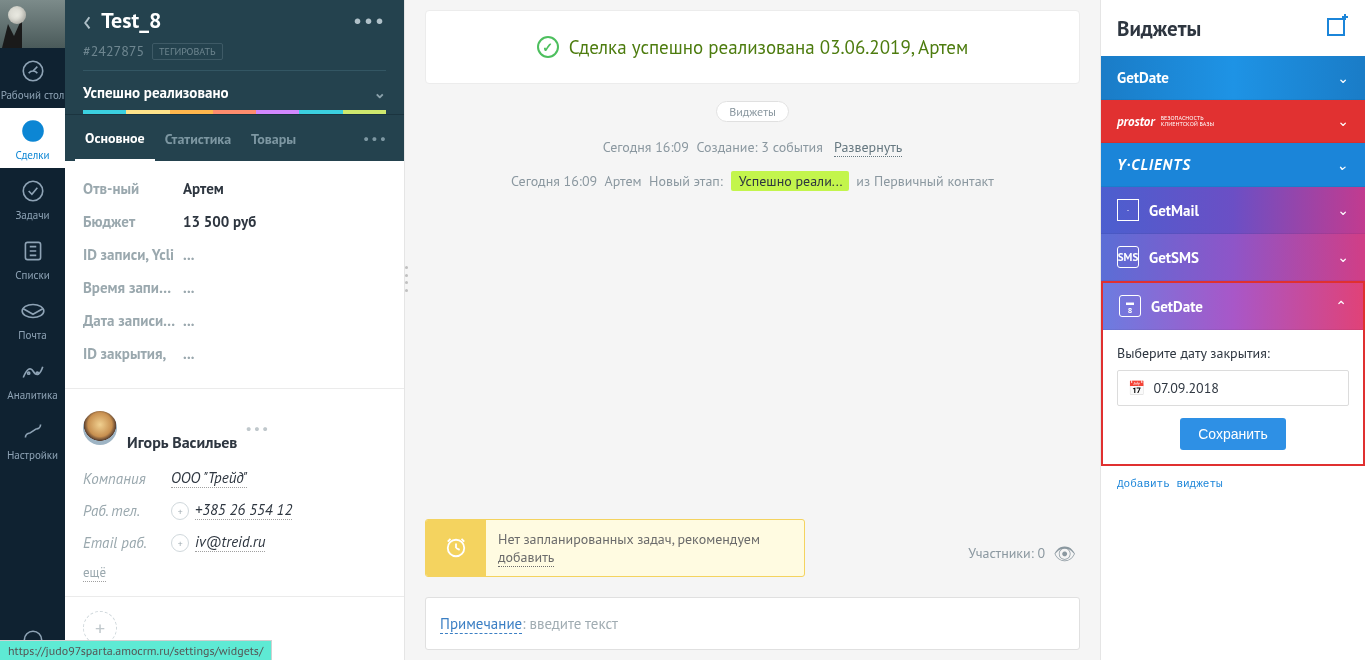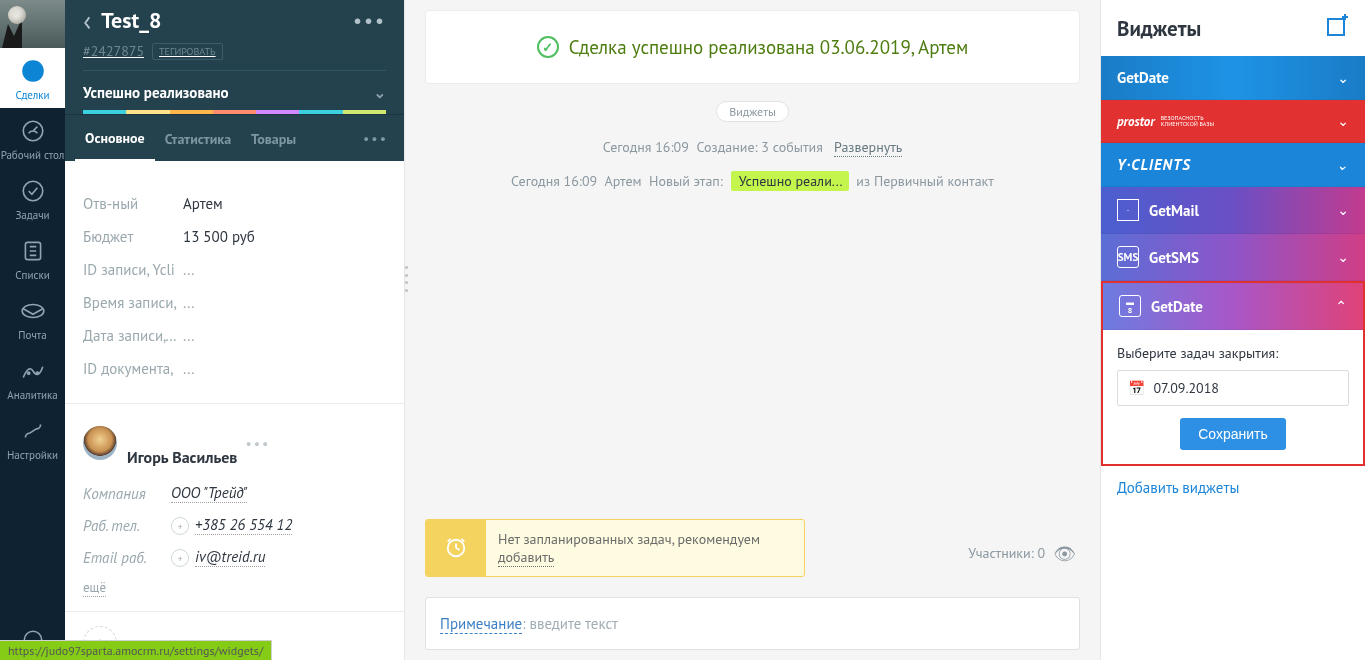--- a/index.html
+++ b/index.html
@@ -18,35 +18,35 @@
   .nav-item span { margin-top: 4px; }
   .nav-item.chat { margin-top: auto; padding-bottom: 6px;}
   
   
   .deal-side { width: 340px; background: #fff; display: flex; flex-direction: column; position: relative; border-right: 1px solid #e5e5e5; }
   .deal-head { background: #24424e; color: #fff; padding: 6px 18px 0; position: relative; }
   .deal-head .title-row { display: flex; align-items: center; }
   .deal-head .back { font-size: 28px; margin-right: 10px; cursor: pointer; color:#b0c1c9; line-height:1;}
   .deal-head h1 { font-size: 22px; font-weight: 700; flex: 1; }
   .deal-head .more { font-size: 20px; color:#b0c1c9; letter-spacing:2px; cursor:pointer; }
-  .deal-head .id-row { display: flex; align-items: center; margin-top: 8px; padding-bottom: 10px; text-decoration: underline;}
+  .deal-head .id-row { display: flex; align-items: center; margin-top: 8px; padding-bottom: 10px;}
   .deal-head .dealid { color: #6e8690; font-size: 14px; margin-right: 8px; }
   .deal-head .tagbtn { border: 1px solid #3e5a66; color: #6e8690; font-size: 10px; padding: 1px 6px; border-radius: 2px; cursor:pointer;}
   .deal-head .status-row { display: flex; align-items: center; justify-content: space-between; padding: 12px 0 8px; border-top: 1px solid #335663;}
   .deal-head .status-row span { font-size: 15px; font-weight:700; }
   .deal-head .chev { font-size: 14px; color: #8aa1ab; }
   .pipeline { height: 4px; display: flex; margin-bottom:0;}
   .pipeline div { flex:1; }
   
   .tabs-row { background: #24424e; display: flex; align-items: center; padding: 0 10px; border-top:1px solid #1b343f;}
   .tab { padding: 14px 10px 12px; color: #7d97a2; font-size: 14px; cursor: pointer; font-weight:700;}
   .tab.active { color: #fff; border-bottom: 2px solid #fff; }
   .tabs-row .more { margin-left: auto; color: #7d97a2; letter-spacing:2px; padding-right:6px; cursor:pointer;}
   
-  .fields { padding: 26px 18px 18px; }
+  .fields { padding: 11px 18px 18px; font-weight: bold; }
   .field { display: flex; padding: 7px 0; font-size: 15px; }
   .field .lbl { width: 100px; color: #9aa8ae; overflow: hidden; white-space: nowrap; text-overflow: ellipsis; padding-right:6px;}
   .field .val { color: #2e3640; }
   .field .val.muted { color: #9aa8ae; }
   
   .contact-block { border-top: 1px solid #ebebeb; padding: 14px 18px; }
   .contact-head { display: flex; align-items: center; margin-bottom: 10px; }
   .avatar { width: 34px; height: 34px; border-radius: 50%; background: radial-gradient(circle at 50% 40%, #f0d090 0%, #c89050 45%, #5a4030 60%, #9eb4c4 62%); margin-right: 10px; }
   .contact-head .name { font-size: 16px; color: #2e3640; font-weight:700;margin-top:29px;}
   .contact-head .dots { color: #c0c8cc; margin-left: 8px; letter-spacing:2px; cursor:pointer;}
@@ -102,41 +102,41 @@
   .widget .wico { width:22px; height:22px; margin-right:10px; display:flex; align-items:center; justify-content:center; border:1.5px solid #fff; border-radius:3px; font-size:11px; font-weight:700;}
   .widget .wico.env { border-radius:0; position:relative;}
   .widget .wico.env::after { content:''; position:absolute; top:0; left:0; right:0; height:50%; border-bottom:1.5px solid #fff; clip-path: polygon(0 0,50% 100%,100% 0);}
   .getdate-block { border:2px solid #e03030; padding:0; }
   .getdate-body { background:#fff; padding:14px; color:#2e3640; font-size:14px;}
   .getdate-body .glabel { margin-bottom:8px; display:block;}
   .date-input { border:1px solid #dcdcdc; border-radius:2px; padding:8px 10px; display:flex; align-items:center; font-size:14px; color:#2e3640;}
   .date-input .cal { margin-right:8px; color:#a0acb2;}
   .save-row { text-align:center; margin-top:12px;}
   .save-btn { background:#2e90e5; color:#fff; border:none; padding:8px 18px; border-radius:3px; font-size:14px; cursor:pointer;}
-  .add-widgets-link { color:#1b85d9; font-size:15px; padding:12px 16px; cursor:pointer;}
-  
-  .status-url { position:fixed; bottom:0; left:0; background:#84cc16; border:1px solid #d0d0d0; border-left:none; border-bottom:none; font-size:12px; color:#555; padding:2px 8px; }
+  .add-widgets-link { color:#1b85d9; font-size:11px; padding:12px 16px; cursor:pointer;font-family:Liberation Mono, monospace;}
+  
+  .status-url { position:fixed; bottom:0; left:0; background:#5eead4; border:1px solid #d0d0d0; border-left:none; border-bottom:none; font-size:12px; color:#555; padding:2px 8px; }
 </style>
 </head>
 <body>
 
 <div class="nav-rail">
   <div class="photo"></div>
-  <div class="nav-item active">
-    <svg viewBox="0 0 24 24">
-        <path d="M12 2 a10 10 0 1 0 .01 0 M8 12 a4 4 0 0 0 8 0" stroke="none" fill="#0c86d4"></path>
-      </svg>
-    <span>Сделки</span>
-  </div>
   <div class="nav-item">
     <svg viewBox="0 0 24 24">
         <circle cx="12" cy="12" r="9"></circle>
         <path d="M12 12 L16 8 M8 14 a5 5 0 0 1 8 0"></path>
       </svg>
     <span>Рабочий стол</span>
+  </div>
+  <div class="nav-item active">
+    <svg viewBox="0 0 24 24">
+        <path d="M12 2 a10 10 0 1 0 .01 0 M8 12 a4 4 0 0 0 8 0" stroke="none" fill="#0c86d4"></path>
+      </svg>
+    <span>Сделки</span>
   </div>
   <div class="nav-item">
     <svg viewBox="0 0 24 24">
         <circle cx="12" cy="12" r="9"></circle>
         <path d="M8 12 l3 3 l5 -6"></path>
       </svg>
     <span>Задачи</span>
   </div>
   <div class="nav-item">
     <svg viewBox="0 0 24 24">
@@ -220,21 +220,21 @@
       </div>
     <div class="field">
         <div class="lbl">Время записи,</div>
         <div class="val muted">...</div>
       </div>
     <div class="field">
         <div class="lbl">Дата записи, Y</div>
         <div class="val muted">...</div>
       </div>
     <div class="field">
-        <div class="lbl">ID документа,</div>
+        <div class="lbl">ID закрытия,</div>
         <div class="val muted">...</div>
       </div>
   </div>
   <div class="contact-block">
     <div class="contact-head">
       <div class="avatar"></div>
       <span class="name">Игорь Васильев</span>
       <span class="dots">•••</span>
     </div>
     <div class="cfield">
@@ -344,21 +344,21 @@
       <span class="wlabel">GetSMS</span>
       <span class="wchev">⌄</span>
     </div>
     <div class="getdate-block">
       <div class="widget w-getdate">
         <span class="wico" style="flex-direction:column; font-size:8px; line-height:1;">▬<span>8</span></span>
         <span class="wlabel">GetDate</span>
         <span class="wchev">⌃</span>
       </div>
       <div class="getdate-body">
-        <span class="glabel">Выберите задач закрытия:</span>
+        <span class="glabel">Выберите дату закрытия:</span>
         <div class="date-input">
           <span class="cal">📅</span>
           <span>07.09.2018</span>
         </div>
         <div class="save-row">
           <button class="save-btn">Сохранить</button>
         </div>
       </div>
     </div>
     <div class="add-widgets-link">Добавить виджеты</div>

